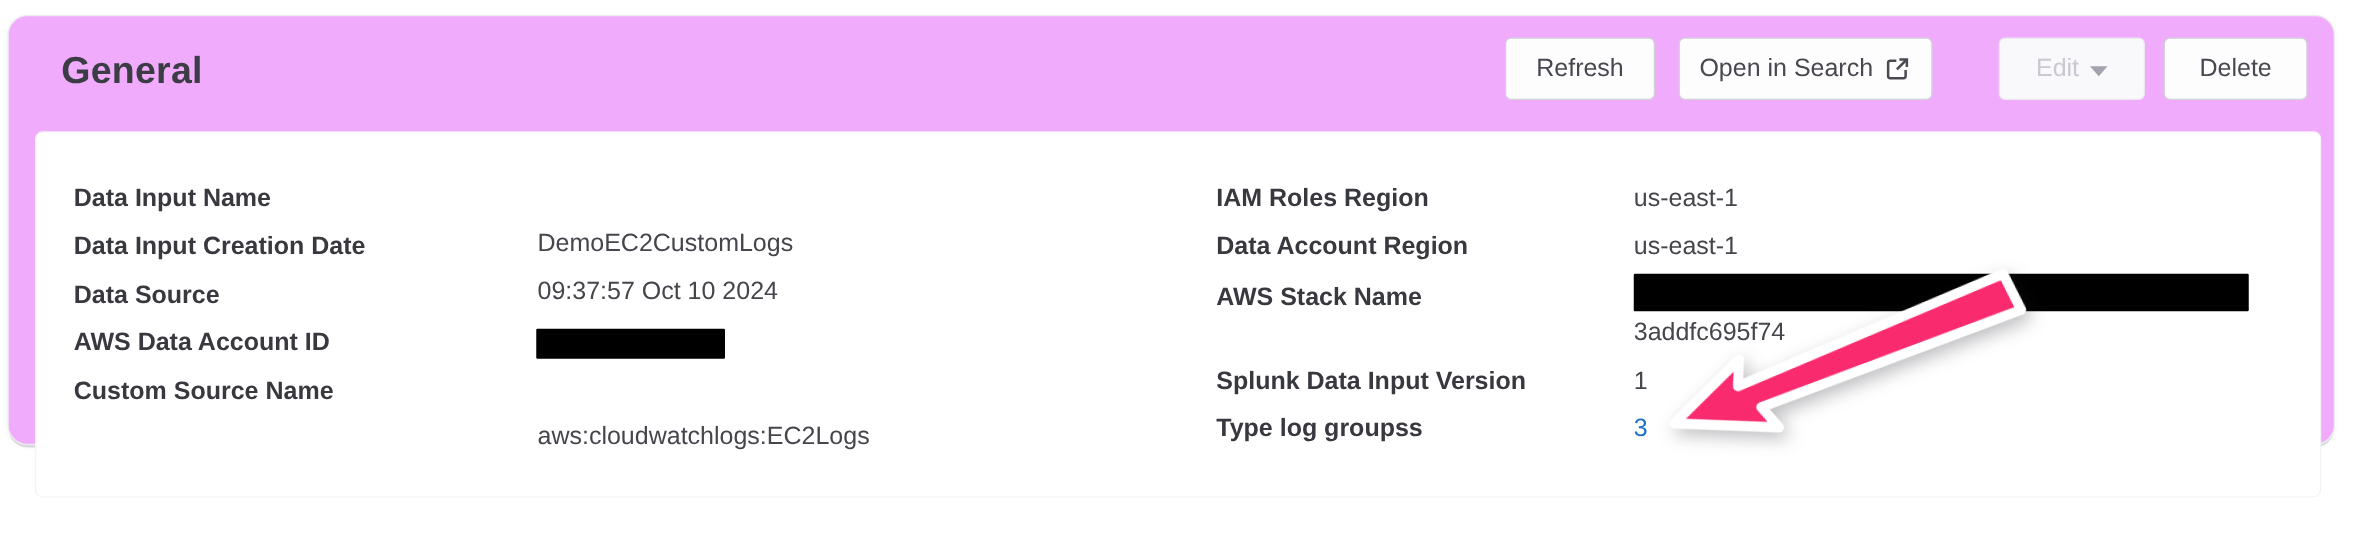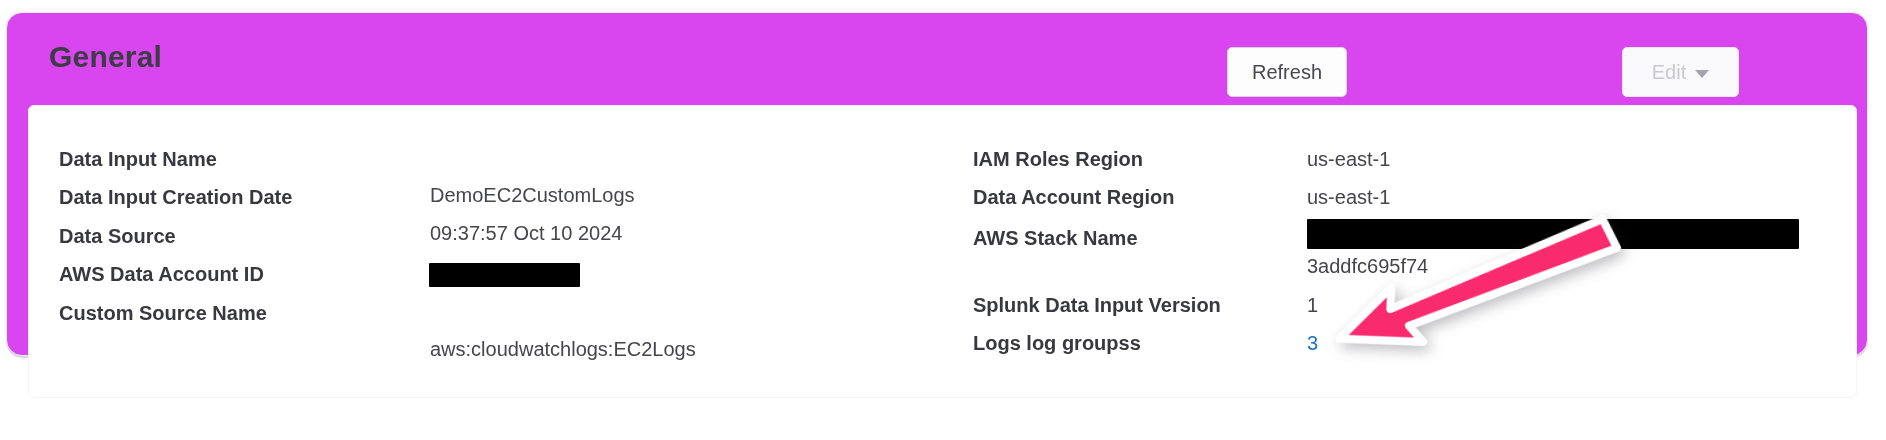--- a/index.html
+++ b/index.html
@@ -5,37 +5,36 @@
   html,body{margin:0;padding:0;}
   body{
     width:1886px;height:440px;position:relative;overflow:hidden;
     background:#ffffff;
     font-family:"Liberation Sans", sans-serif;
     -webkit-font-smoothing:antialiased;
   }
   
   .card{
     position:absolute;left:6px;top:12px;width:1862px;height:344px;
-    background:#d946ef;border:1px solid #ececef;border-radius:16px;
+    background:#f0abfc;border:1px solid #ececef;border-radius:16px;
     box-shadow:0 3px 0 -1px #d9d9de, 0 1px 4px rgba(0,0,0,0.05);
     box-sizing:border-box;
   }
   .card-title{
     position:absolute;left:42px;top:27px;
     font-size:30px;font-weight:bold;color:#3c3c44;letter-spacing:.2px;
   }
   
   .btn{
-    position:absolute;top:34px;height:50px;
+    position:absolute;top:17px;height:50px;
     background:#fdfdfe;border:1px solid #d2d2d9;border-radius:5px;
     display:flex;align-items:center;justify-content:center;gap:9px;
     font-family:"Liberation Sans", sans-serif;
     font-size:20px;color:#47474f;box-sizing:border-box;cursor:pointer;
     padding:0 10px;
-    margin-left:23px;
   }
   .btn-refresh{left:1197px;width:120px;}
   .btn-open{left:1336px;width:203px;}
   .btn-edit{left:1592px;width:117px;background:#f9f9fb;border-color:#e9e9ed;color:#c9c9d1;cursor:default;}
   .btn-delete{left:1724px;width:115px;}
   .caret{
     width:0;height:0;border-left:7px solid transparent;border-right:7px solid transparent;
     border-top:8px solid #a3a3ad;margin-top:3px;
   }
   .extlink-icon svg{display:block;}
@@ -70,26 +69,39 @@
 <body style="--accent-pink: #fa2a6e; --link-blue: #1f6fc4; --redaction: #000000;">
 
 <div class="card">
 
   <div class="card-title">General</div>
 
   <button class="btn btn-refresh">
     <span>Refresh</span>
   </button>
 
+  <button class="btn btn-open">
+    <span>Open in Search</span>
+    <span class="extlink-icon">
+      <svg width="22" height="22" viewBox="0 0 22 22">
+        <path d="M10 4.5 H5.2 A1.7 1.7 0 0 0 3.5 6.2 V16.8 A1.7 1.7 0 0 0 5.2 18.5 H15.8 A1.7 1.7 0 0 0 17.5 16.8 V12" fill="none" stroke="#4a4a52" stroke-width="2"></path>
+        <path d="M12.5 3.5 H18.5 V9.5" fill="none" stroke="#4a4a52" stroke-width="2"></path>
+        <path d="M18 4 L10.5 11.5" fill="none" stroke="#4a4a52" stroke-width="2"></path>
+      </svg>
+    </span>
+  </button>
 
   <button class="btn btn-edit" aria-disabled="true">
     <span>Edit</span>
     <span class="caret"></span>
   </button>
 
+  <button class="btn btn-delete">
+    <span>Delete</span>
+  </button>
 
   <div class="panel">
 
     <div class="left-col">
       <div class="frow" style="top:42px;">
         <span class="flabel">Data Input Name</span>
         <span class="fvalue">DemoEC2CustomLogs</span>
       </div>
       <div class="frow" style="top:80px;">
         <span class="flabel">Data Input Creation Date</span>
@@ -121,21 +133,21 @@
       <div class="frow" style="top:121px;">
         <span class="flabel">AWS Stack Name</span>
         <span class="redacted-bar" style="left:1278px;top:-8px;width:492px;height:30px;"></span>
         <span class="fvalue" style="top:28px;">3addfc695f74</span>
       </div>
       <div class="frow" style="top:188px;">
         <span class="flabel">Splunk Data Input Version</span>
         <span class="fvalue">1</span>
       </div>
       <div class="frow" style="top:226px;">
-        <span class="flabel">Logs log groupss</span>
+        <span class="flabel">Type log groupss</span>
         <span class="fvalue link-value">3</span>
       </div>
     </div>
 
   </div>
 </div>
 
 <div class="annotation-arrow">
   <svg width="300" height="74" viewBox="0 0 300 74">
     <polygon points="4,37 70,6 62,26 292,12 296,44 74,48 82,68" fill="var(--accent-pink,#fa2a6e)" stroke="#ffffff" stroke-width="8" stroke-linejoin="round"></polygon>

